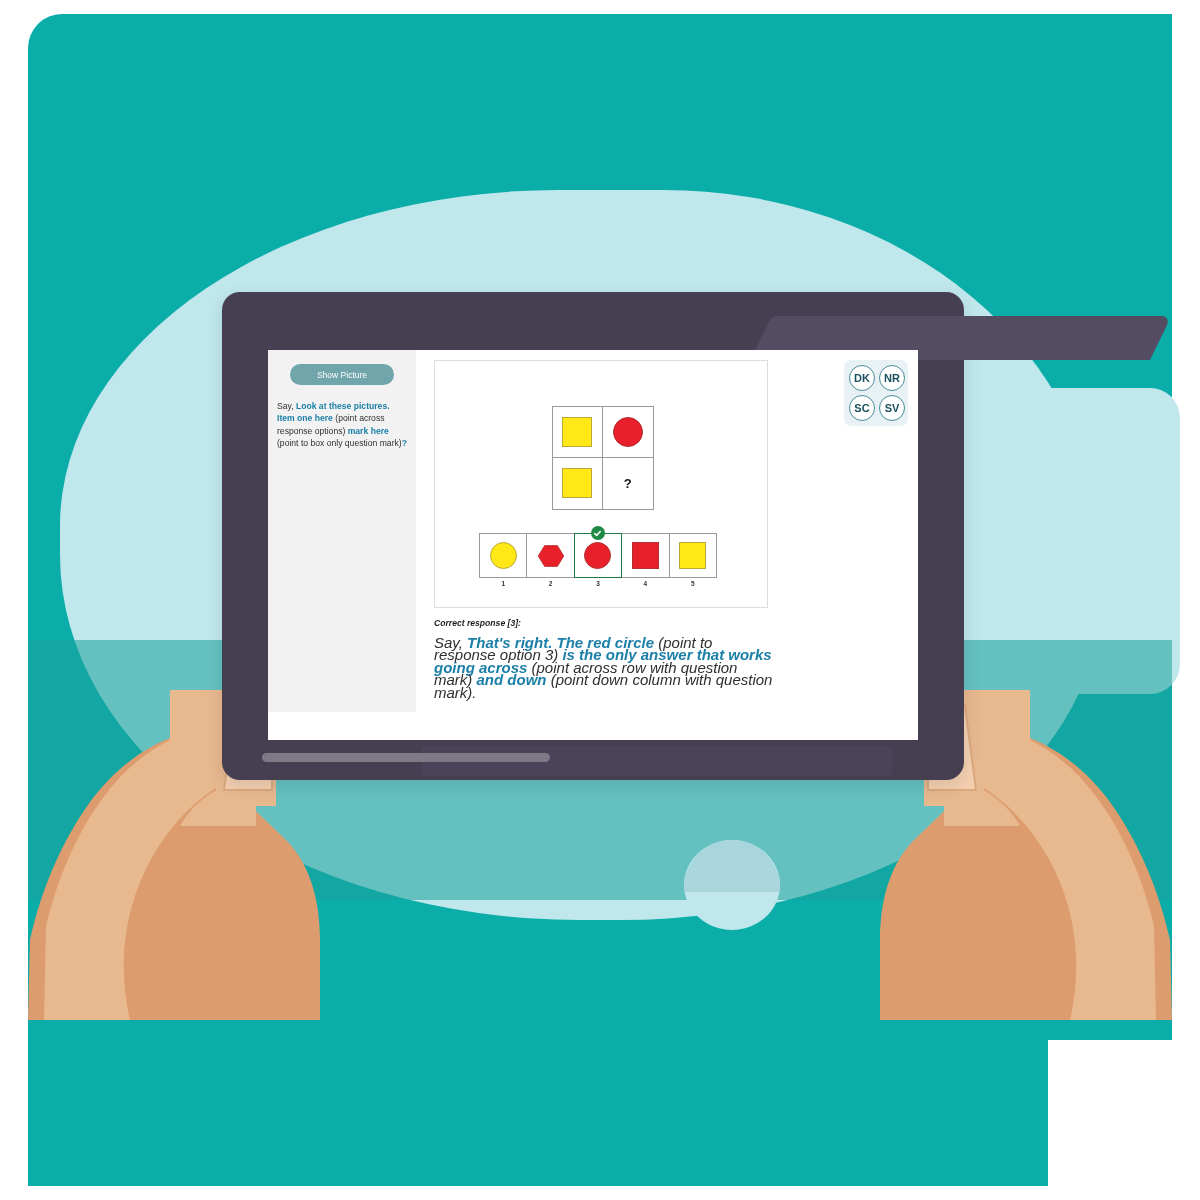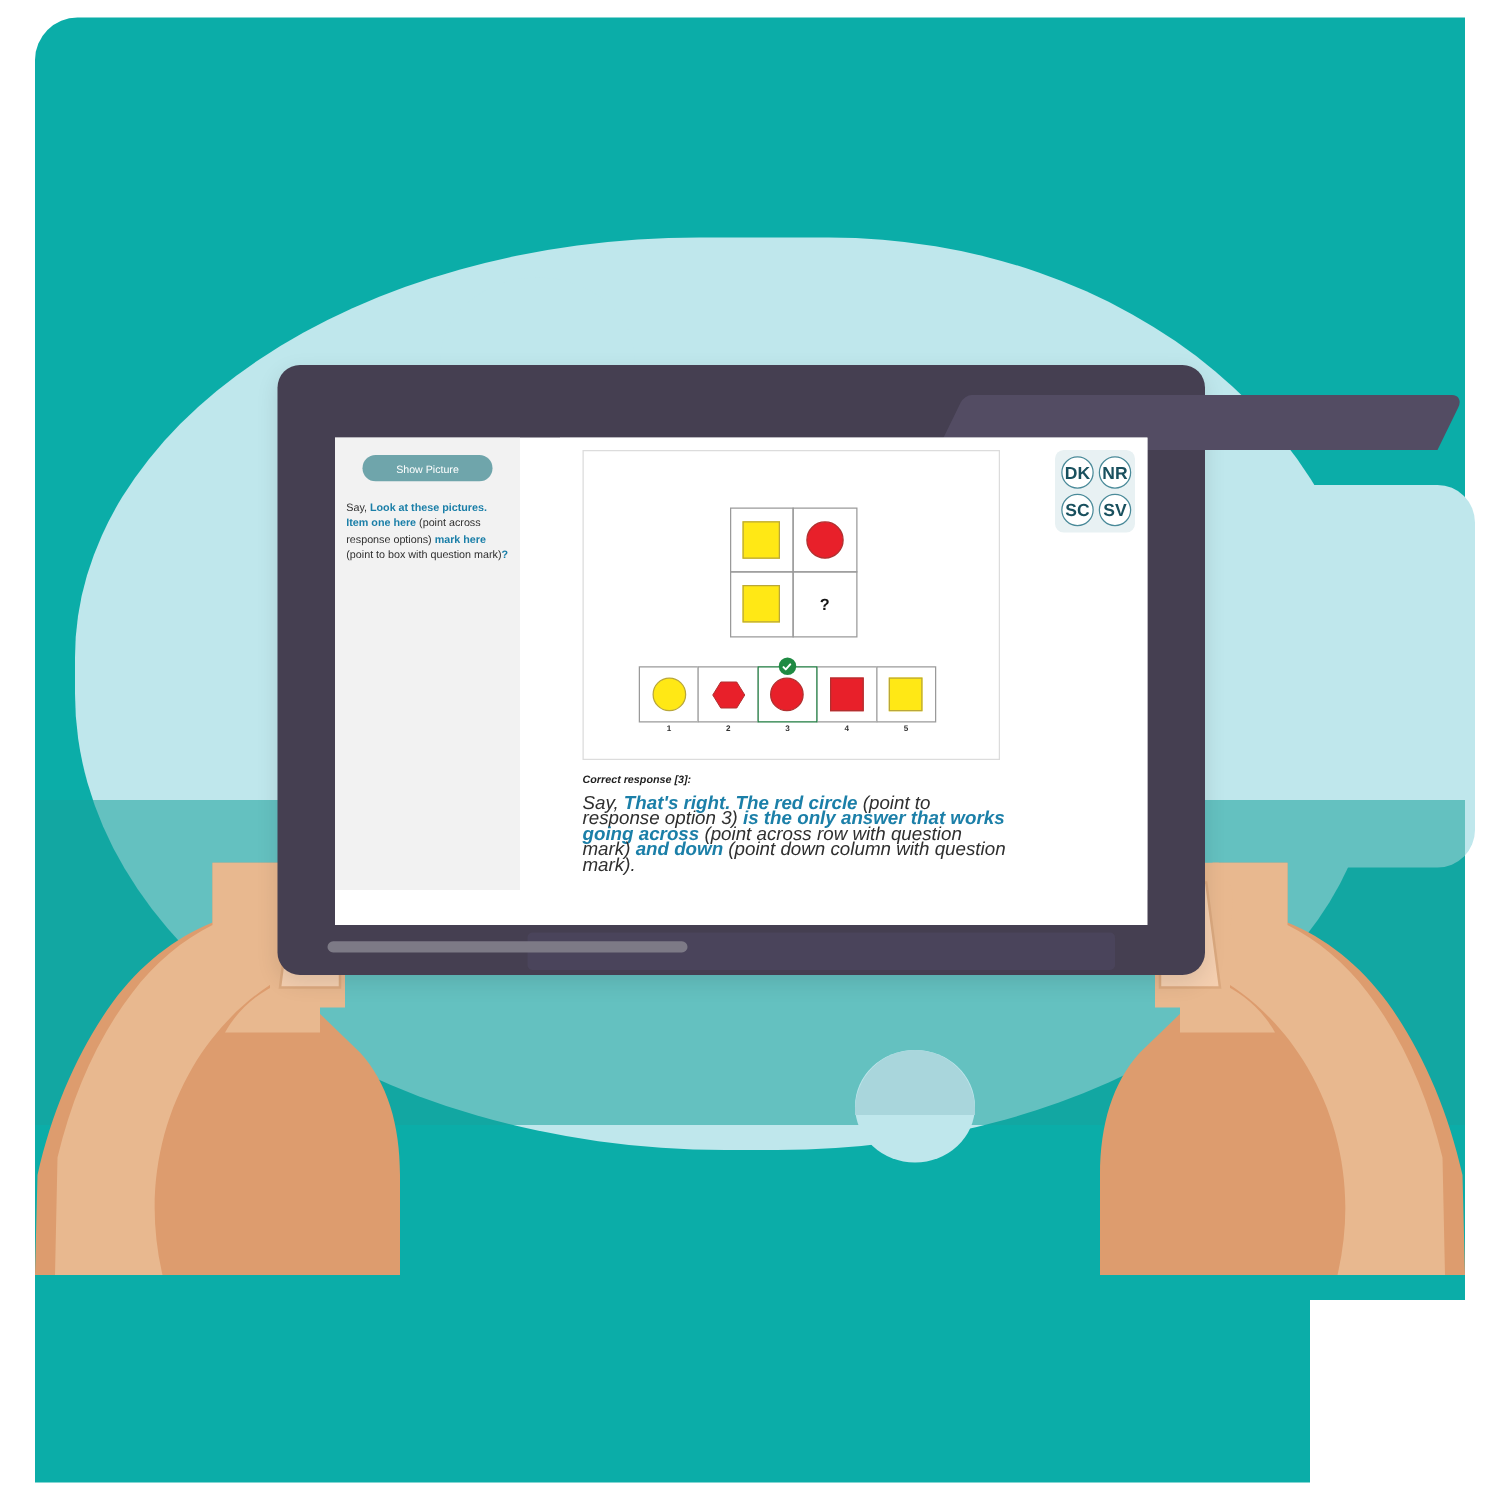--- a/index.html
+++ b/index.html
@@ -84,21 +84,21 @@
   .header-right{
     margin-left:auto;display:flex;align-items:center;gap:7px;padding-right:8px;
   }
   .examinee-name{color:#ffffff;font-size:9px;font-weight:bold;}
   .c-btn{
     width:19px;height:19px;background:#ffffff;border-radius:2px;
     display:flex;align-items:center;justify-content:center;
     font-size:9px;font-weight:bold;color:#2b2b2b;
   }
 
-  .body-row{display:flex;height:362px;gap:32px;}
+  .body-row{display:flex;height:362px;}
 
   
   .sidebar{
     width:148px;background:#f2f2f2;flex:0 0 auto;
     padding:14px 9px 0 9px;box-sizing:border-box;
   }
   .show-picture-btn{
     display:block;margin:0 auto;width:104px;height:21px;
     background:#6fa5ab;border-radius:11px;border:none;
     color:#ffffff;font-size:8.5px;font-family:inherit;
@@ -160,21 +160,21 @@
 
   
   .tool-panel{
     position:absolute;right:10px;top:10px;width:64px;
     background:#e8f1f3;border-radius:7px;padding:5px;
     display:grid;grid-template-columns:1fr 1fr;gap:4px;box-sizing:border-box;
   }
   .tool-btn{
     width:26px;height:26px;border-radius:50%;
     border:1.3px solid #4a8a99;background:#ffffff;
-    color:#19505e;font-size:14px;font-weight:bold;
+    color:#19505e;font-size:11px;font-weight:bold;
     font-family:inherit;display:flex;align-items:center;justify-content:center;
     cursor:pointer;padding:0;
   }
 
   
   .feedback{
     position:absolute;left:18px;top:268px;width:342px;font-style:italic;
   }
   .fb-title{font-size:8.6px;font-weight:bold;color:#1e1e1e;}
   .fb-body{margin-top:9px;font-size:15px;line-height:12.4px;color:#2f2f2f;}
@@ -223,21 +223,21 @@
   <div class="home-bar"></div>
 
   <div id="screen">
 
 
     <div class="body-row">
 
       <div class="sidebar">
         <button class="show-picture-btn">Show Picture</button>
         <div class="say-block">
-          <span>Say, </span><span id="sidebar-say-rich"><span class="hl">Look at these pictures. Item one here</span><span> (point across response options) </span><span class="hl">mark here</span><span> (point to box with question mark)</span><span class="hl">?</span></span>
+          <span>Say, </span><span id="sidebar-say-rich"><span class="hl">Look at these pictures. Item one here</span><span> (point across response options) </span><span class="hl">mark here</span><span> (point to box only question mark)</span><span class="hl">?</span></span>
         </div>
       </div>
 
       <div class="main">
 
         <div class="stimulus-card">
 
           <div class="matrix" id="matrix-grid">
               <div class="mcell">
                 <div class="sq" style="width: 30px; height: 30px; background: rgb(255, 232, 21);"></div>

